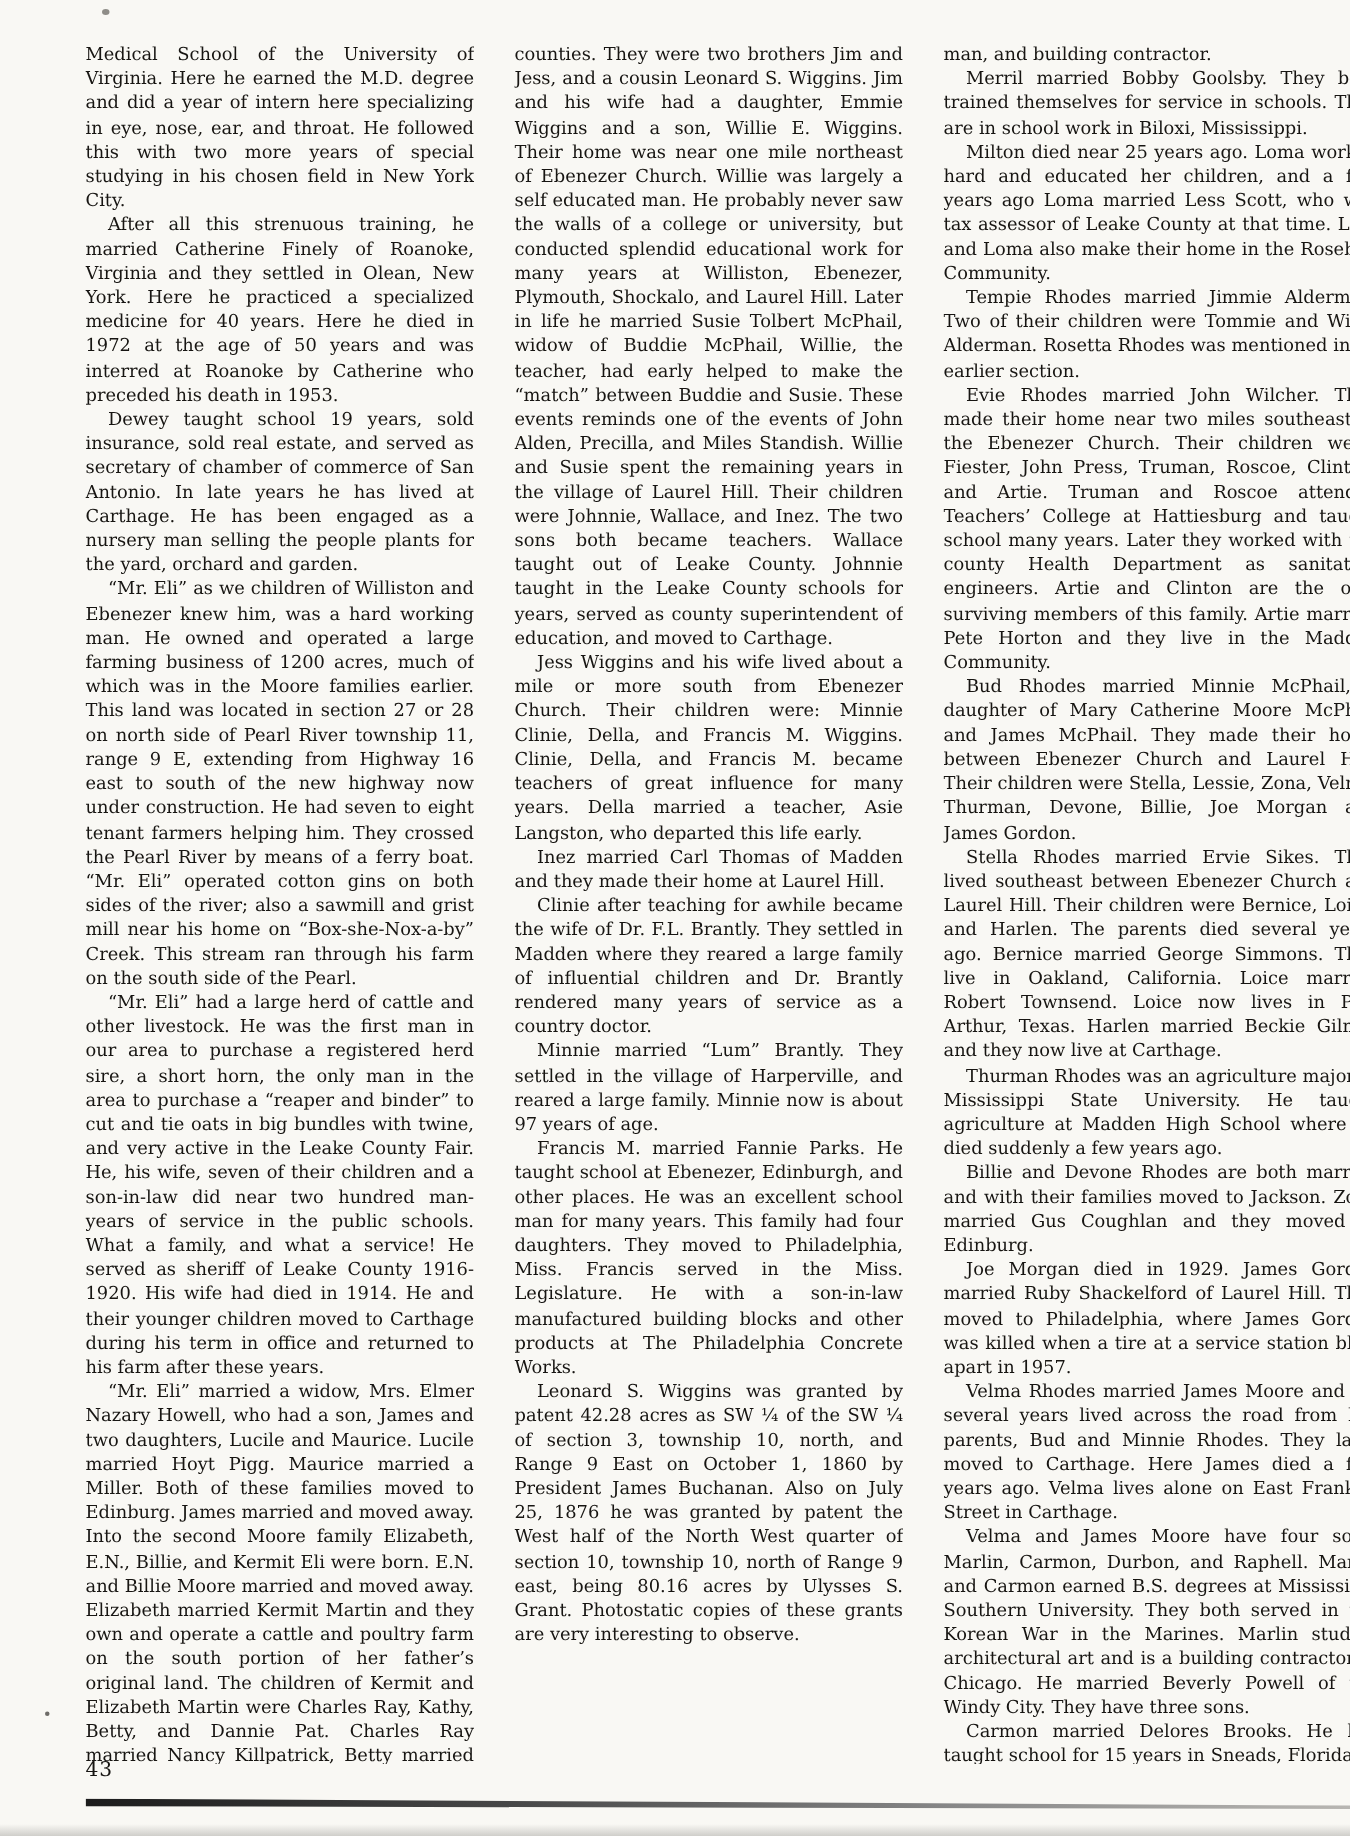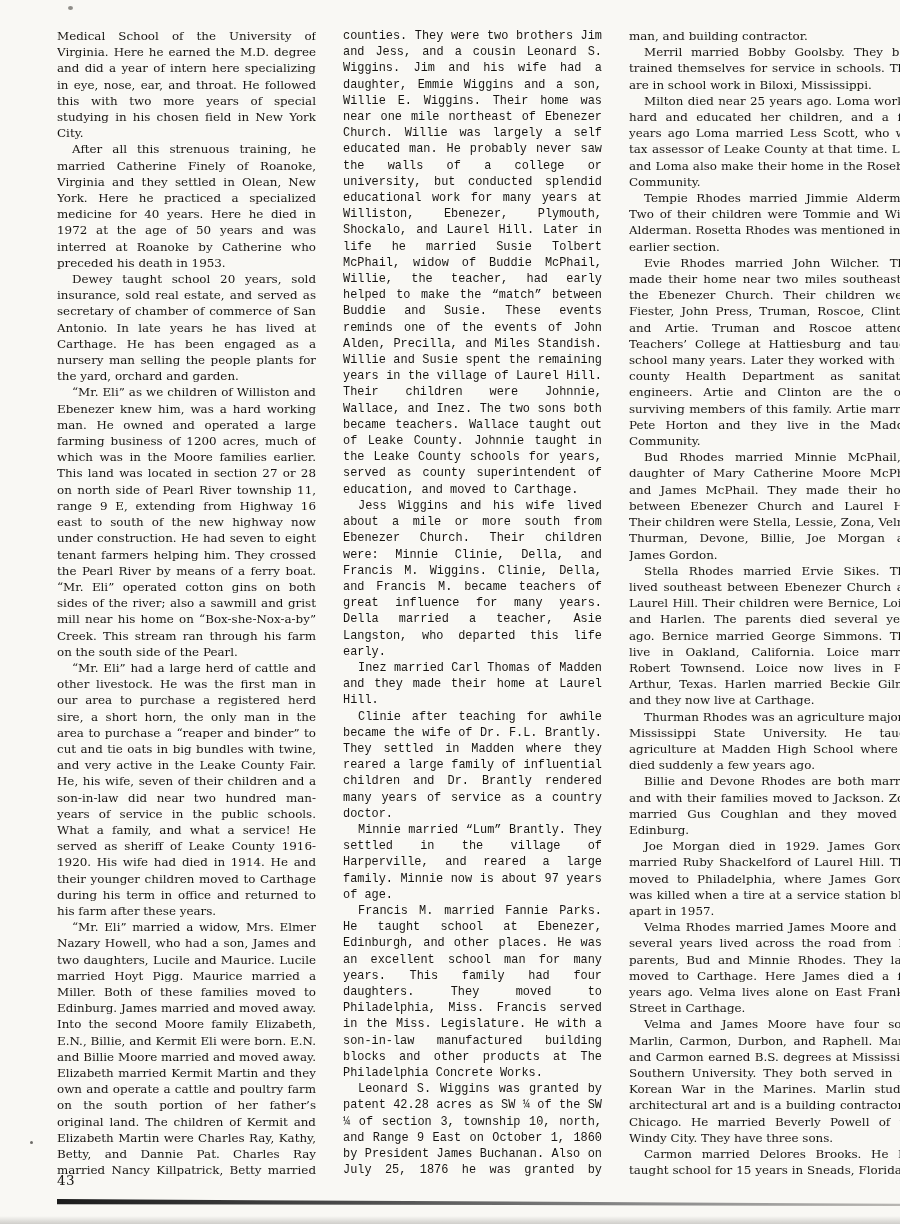--- a/index.html
+++ b/index.html
@@ -27,21 +27,21 @@
     width: 259px;
     height: 1148px;
     overflow: hidden;
     font-size: 11.9px;
     line-height: 16.2px;
     text-align: justify;
     hyphens: auto;
     -webkit-hyphens: auto;
   }
   .col-1 { left: 57px; }
-  .col-2 { left: 343px; font-family: Liberation Mono, monospace; }
+  .col-2 { left: 343px; }
   .col-3 { left: 629px; width: 290px; } 
   .para {
     margin: 0;
     text-indent: 15px;
   }
   .para.cont {
     text-indent: 0;
   }
   .page-number {
     position: absolute;
@@ -78,21 +78,21 @@
 </style>
 </head>
 <body>
 
 <div class="page">
   <div class="speck speck-top"></div>
 
   <div class="col col-1">
       <p class="para cont">Medical School of the University of Virginia. Here he earned the M.D. degree and did a year of intern here specializing in eye, nose, ear, and throat. He followed this with two more years of special studying in his chosen field in New York City.</p>
       <p class="para">After all this strenuous training, he married Catherine Finely of Roanoke, Virginia and they settled in Olean, New York. Here he practiced a specialized medicine for 40 years. Here he died in 1972 at the age of 50 years and was interred at Roanoke by Catherine who preceded his death in 1953.</p>
-      <p class="para">Dewey taught school 20 years, sold insurance, sold real estate, and served as secretary of chamber of commerce of San Antonio. In late years he has lived at Carthage. He has been engaged as a nursery man selling the people plants for the yard, orchard and garden.</p>
+      <p class="para">Dewey taught school 19 years, sold insurance, sold real estate, and served as secretary of chamber of commerce of San Antonio. In late years he has lived at Carthage. He has been engaged as a nursery man selling the people plants for the yard, orchard and garden.</p>
       <p class="para">“Mr. Eli” as we children of Williston and Ebenezer knew him, was a hard working man. He owned and operated a large farming business of 1200 acres, much of which was in the Moore families earlier. This land was located in section 27 or 28 on north side of Pearl River township 11, range 9 E, extending from Highway 16 east to south of the new highway now under construction. He had seven to eight tenant farmers helping him. They crossed the Pearl River by means of a ferry boat. “Mr. Eli” operated cotton gins on both sides of the river; also a sawmill and grist mill near his home on “Box-she-Nox-a-by” Creek. This stream ran through his farm on the south side of the Pearl.</p>
       <p class="para">“Mr. Eli” had a large herd of cattle and other livestock. He was the first man in our area to purchase a registered herd sire, a short horn, the only man in the area to purchase a “reaper and binder” to cut and tie oats in big bundles with twine, and very active in the Leake County Fair. He, his wife, seven of their children and a son-in-law did near two hundred man-years of service in the public schools. What a family, and what a service! He served as sheriff of Leake County 1916-1920. His wife had died in 1914. He and their younger children moved to Carthage during his term in office and returned to his farm after these years.</p>
       <p class="para">“Mr. Eli” married a widow, Mrs. Elmer Nazary Howell, who had a son, James and two daughters, Lucile and Maurice. Lucile married Hoyt Pigg. Maurice married a Miller. Both of these families moved to Edinburg. James married and moved away. Into the second Moore family Elizabeth, E.N., Billie, and Kermit Eli were born. E.N. and Billie Moore married and moved away. Elizabeth married Kermit Martin and they own and operate a cattle and poultry farm on the south portion of her father’s original land. The children of Kermit and Elizabeth Martin were Charles Ray, Kathy, Betty, and Dannie Pat. Charles Ray married Nancy Killpatrick, Betty married Jerald Jordan; Danny Pat is married and all three live near their parents. Kathy married a Methodist Minister, Tommie Cumberland, and they are located near Laurel.</p>
     </div>
   <div class="col col-2">
       <p class="para cont">counties. They were two brothers Jim and Jess, and a cousin Leonard S. Wiggins. Jim and his wife had a daughter, Emmie Wiggins and a son, Willie E. Wiggins. Their home was near one mile northeast of Ebenezer Church. Willie was largely a self educated man. He probably never saw the walls of a college or university, but conducted splendid educational work for many years at Williston, Ebenezer, Plymouth, Shockalo, and Laurel Hill. Later in life he married Susie Tolbert McPhail, widow of Buddie McPhail, Willie, the teacher, had early helped to make the “match” between Buddie and Susie. These events reminds one of the events of John Alden, Precilla, and Miles Standish. Willie and Susie spent the remaining years in the village of Laurel Hill. Their children were Johnnie, Wallace, and Inez. The two sons both became teachers. Wallace taught out of Leake County. Johnnie taught in the Leake County schools for years, served as county superintendent of education, and moved to Carthage.</p>
       <p class="para">Jess Wiggins and his wife lived about a mile or more south from Ebenezer Church. Their children were: Minnie Clinie, Della, and Francis M. Wiggins. Clinie, Della, and Francis M. became teachers of great influence for many years. Della married a teacher, Asie Langston, who departed this life early.</p>
       <p class="para">Inez married Carl Thomas of Madden and they made their home at Laurel Hill.</p>
       <p class="para">Clinie after teaching for awhile became the wife of Dr. F.L. Brantly. They settled in Madden where they reared a large family of influential children and Dr. Brantly rendered many years of service as a country doctor.</p>
       <p class="para">Minnie married “Lum” Brantly. They settled in the village of Harperville, and reared a large family. Minnie now is about 97 years of age.</p>

